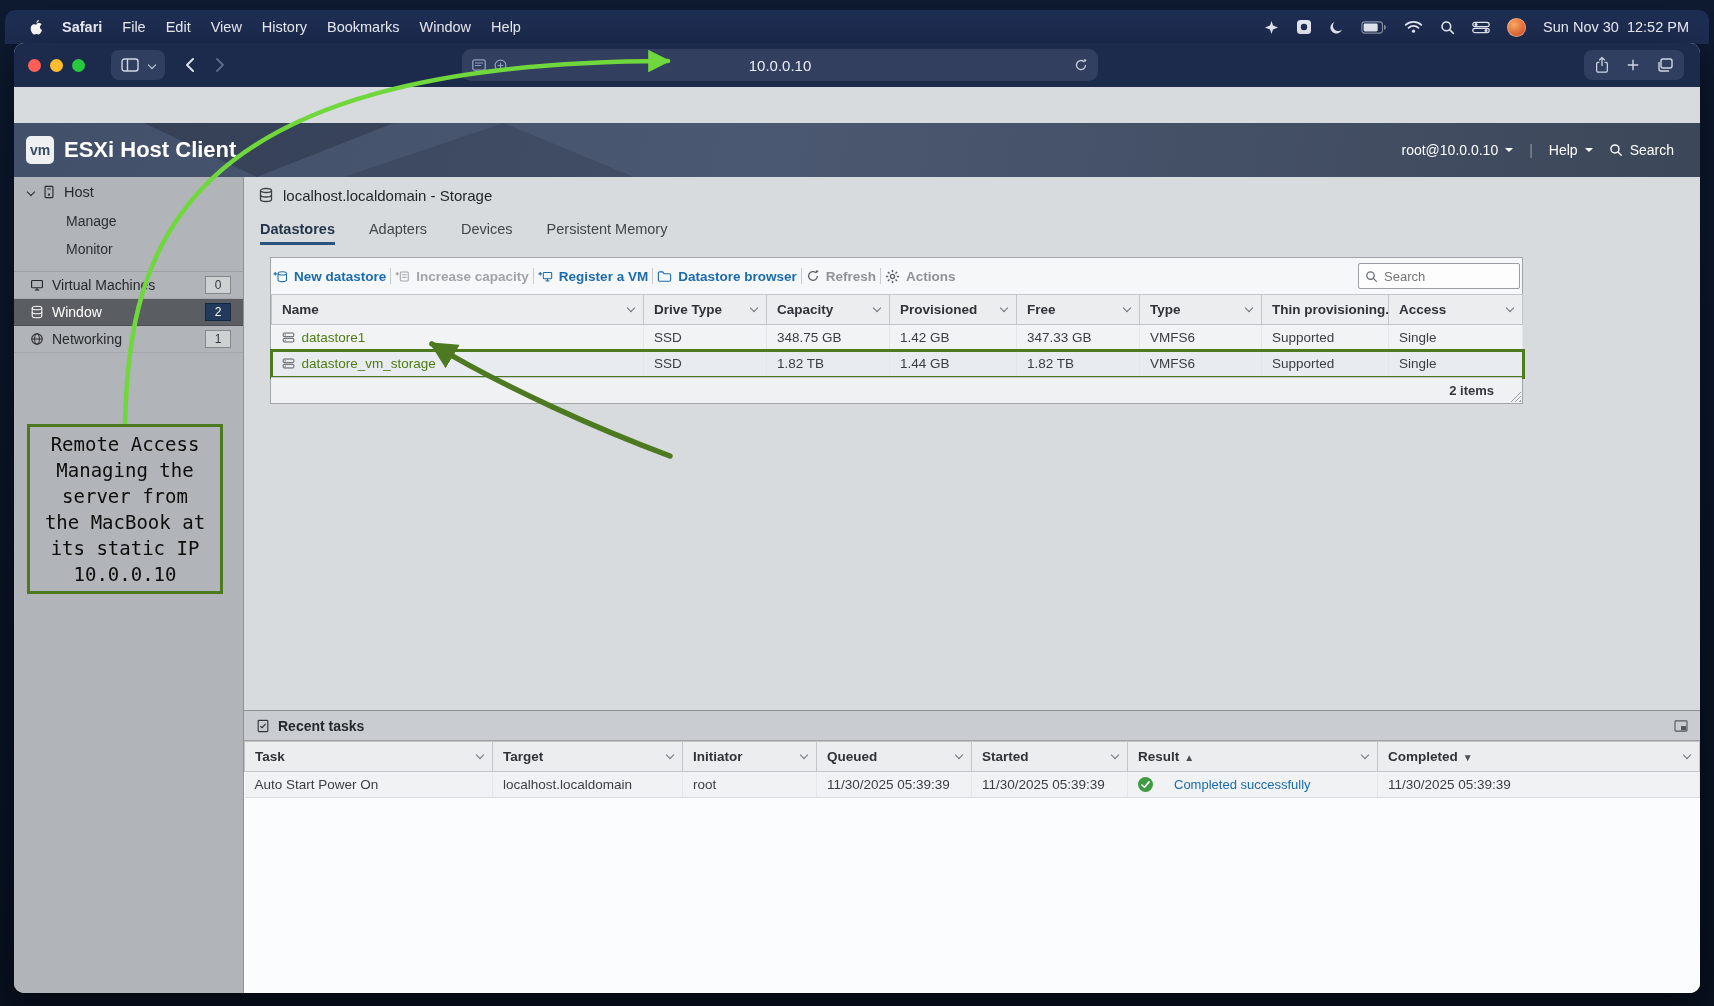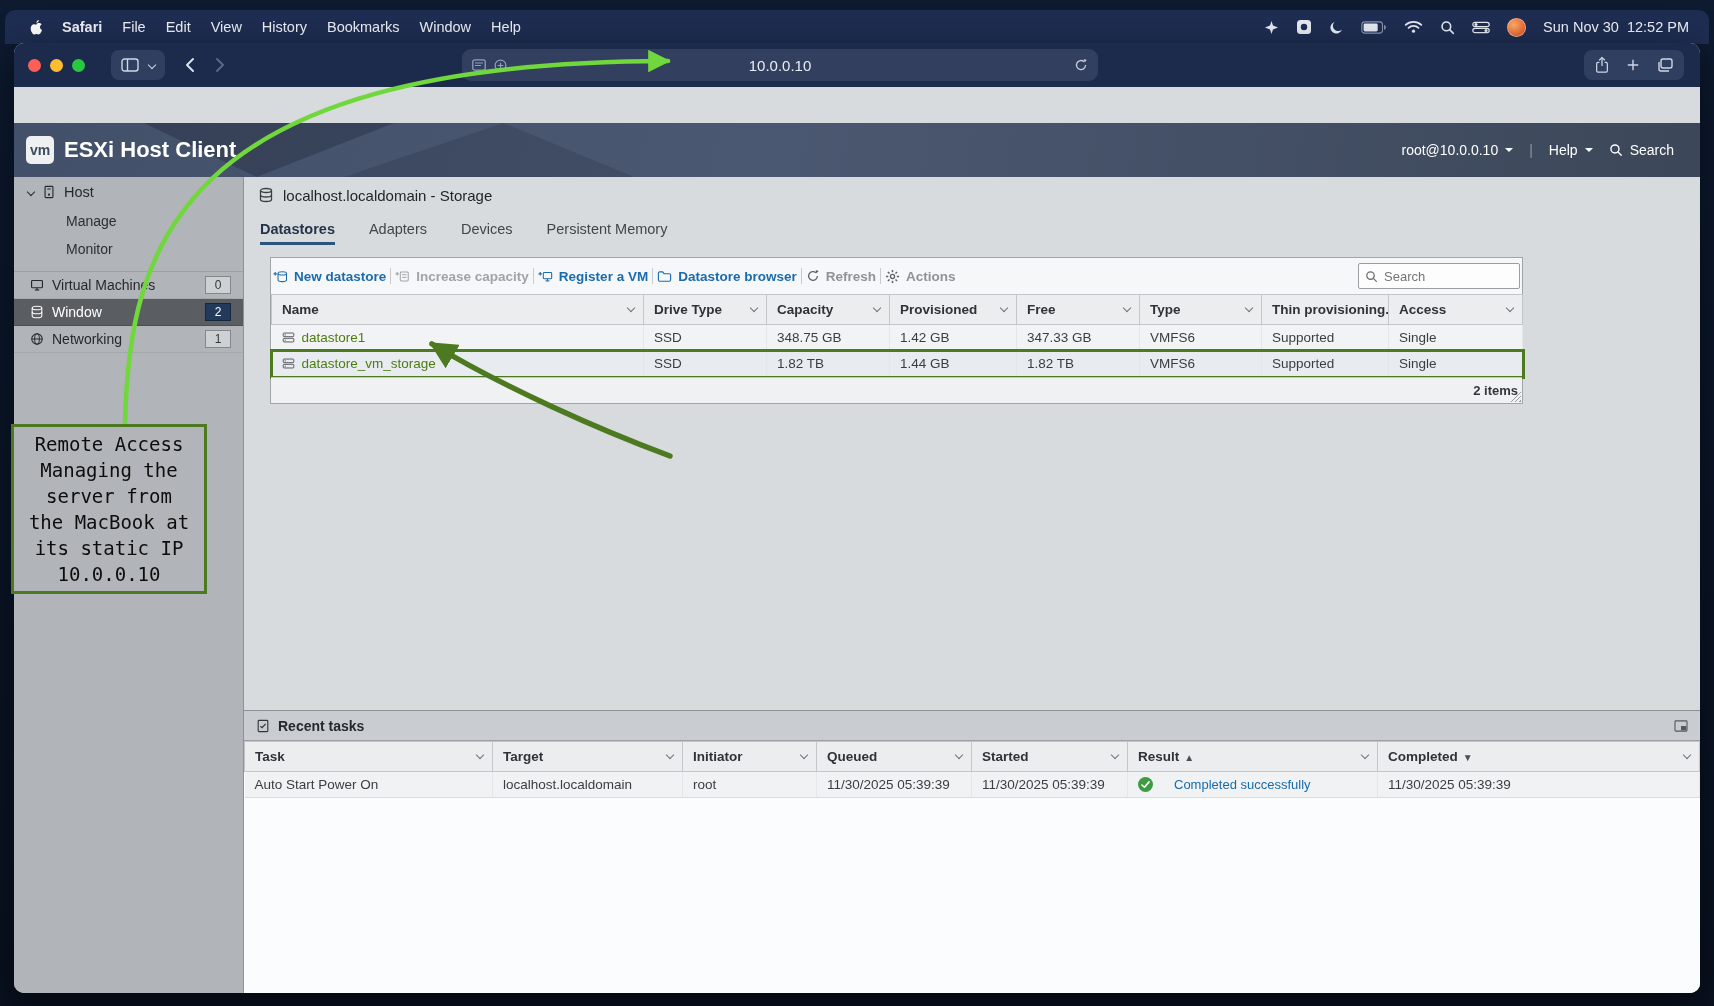--- a/index.html
+++ b/index.html
@@ -93,40 +93,40 @@
   table { border-collapse:collapse; width:100%; table-layout:fixed; font-size:13.5px; }
   th { position:relative; background:#ebedef; border:1px solid #c3c6c9; height:30px; text-align:left;
     padding:0 10px; color:#2f3337; font-weight:bold; overflow:hidden; white-space:nowrap; }
   .th-chev { position:absolute; right:9px; top:50%; margin-top:-5px; color:#6f7377; }
   td { height:26px; padding:0 10px; color:#3a3e42; border-bottom:1px solid #d9dcdf; border-right:1px solid #e4e7ea; overflow:hidden; white-space:nowrap; }
   tr.r1 { background:#f2f3f4; }
   tr.r2 { background:#e8ecf0; outline:3px solid #4d7a21; outline-offset:-1px; }
   .name-cell { display:flex; align-items:center; gap:7px; }
   .dslink { color:#4d7c0f; }
   .items-footer { height:26px; background:#f0f1f2; border-top:1px solid #c3c6c9; display:flex; align-items:center;
-    justify-content:flex-end; padding-right:4px; font-size:13px; font-weight:bold; color:#33373b; position:relative; }
+    justify-content:flex-end; padding-right:28px; font-size:13px; font-weight:bold; color:#33373b; position:relative; }
   .grip { position:absolute; right:1px; bottom:1px; width:11px; height:11px;
     background:repeating-linear-gradient(135deg, transparent 0 2px, #9a9da1 2px 3px); clip-path:polygon(100% 0,100% 100%,0 100%); }
 
   .flex-spacer { flex:1; }
 
   
   .tasks { height:283px; border-top:1px solid #8f9295; display:flex; flex-direction:column; background:#fbfcfd; flex:0 0 auto; }
   .tasks-head { height:30px; background:#c9cdd1; border-bottom:1px solid #9da0a3; display:flex; align-items:center;
     gap:8px; padding:0 12px; font-size:14px; font-weight:bold; color:#26292c; flex:0 0 auto; }
   .tasks-head .winicon { margin-left:auto; color:#55595d; display:flex; }
   tr.taskrow { background:#f1f2f3; }
   .result-cell { display:flex; align-items:center; gap:21px; }
   .okdisc { width:15px; height:15px; border-radius:50%; background:#3e9b44; display:inline-flex; align-items:center; justify-content:center; flex:0 0 auto; }
   .result-link { color:#186bad; font-size:13px; }
   .sort-glyph { font-size:10px; color:#4b4f53; margin-left:5px; }
 
   
   .overlay { position:absolute; inset:0; width:1714px; height:1006px; z-index:60; pointer-events:none; }
-  .ann-box { position:absolute; left:11px; top:424px; width:196px; border:3px solid #4d7a21; padding:4px 6px;
+  .ann-box { position:absolute; left:27px; top:424px; width:196px; border:3px solid #4d7a21; padding:4px 6px;
     z-index:61; text-align:center; }
   .ann-text { font-family:"DejaVu Sans Mono", monospace; font-size:19px; line-height:26px; color:#0d0d0d; white-space:pre-line; }
   .ssd-note { position:absolute; left:683px; top:446px; width:310px; z-index:61; text-align:left; }
   .ssd-note .ann-text { line-height:25px; }
 
   svg { display:block; }
 </style>
 </head>
 <body>
 

